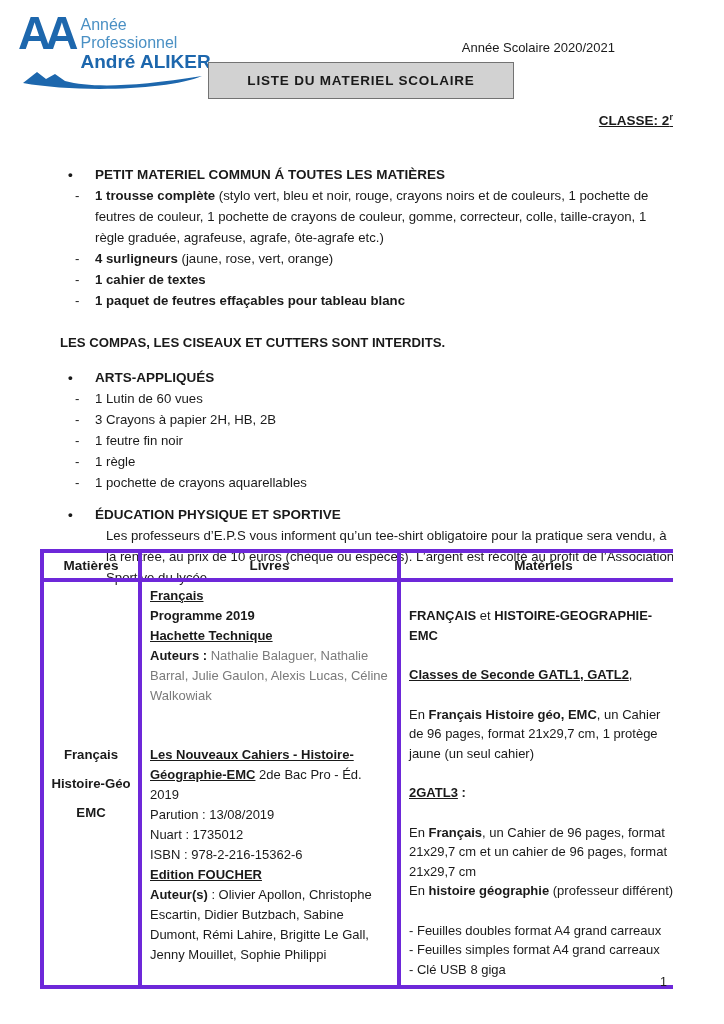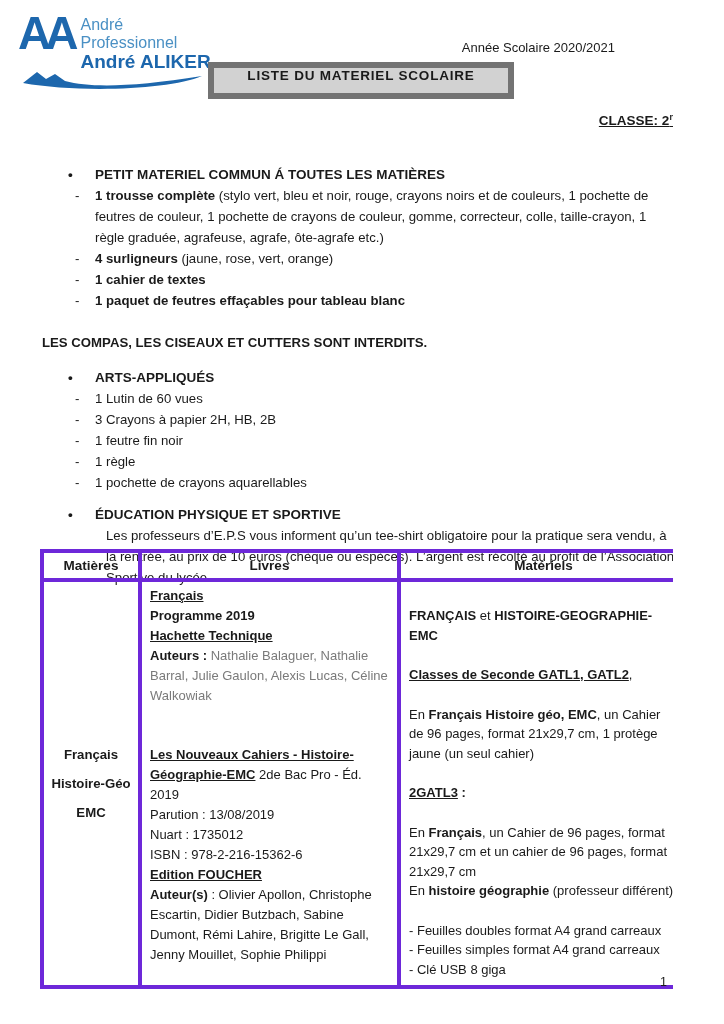--- a/index.html
+++ b/index.html
@@ -12,37 +12,37 @@
   .logo-top { display:flex; align-items:flex-start; }
   .monogram { font-size:46px; font-weight:bold; color:#1d67ad; letter-spacing:-6px; line-height:0.95; }
   .logo-text { margin-left:8px; margin-top:4px; }
   .logo-line1 { font-size:16px; color:#4a90c4; line-height:1.1; }
   .logo-line2 { font-size:19px; font-weight:bold; color:#1d67ad; line-height:1.15; }
   .wave { display:block; margin-top:-6px; margin-left:2px; }
 
   .year { position:absolute; right:58px; top:40px; font-size:13px; }
 
   .title-box { position:absolute; left:208px; top:62px; width:306px; height:37px;
-               background:#d2d2d2; border:6px solid #737373; display:flex;
-               align-items:flex-start; justify-content:center; }
+               background:#d2d2d2; border:1px solid #737373; display:flex;
+               align-items:center; justify-content:center; }
   .title-box span { font-size:13.5px; font-weight:bold; letter-spacing:0.8px; }
 
   .classe { position:absolute; left:0; top:111px; width:724px; text-align:right;
             font-size:13.5px; font-weight:bold; }
   .classe .u-wrap { text-decoration:underline; }
   .classe sup { font-size:8.5px; vertical-align:super; }
 
   
   .sections { position:absolute; left:0; top:156px; width:724px; font-size:13.2px; line-height:21px; }
   .sec-heading { display:flex; padding-left:68px; font-weight:bold; font-size:13.5px; }
   .sec-heading .bullet { width:27px; }
   .item { display:flex; padding-left:75px; }
   .item .dash { width:20px; }
   .item .item-text { width:572px; }
-  .note { padding-left:42px; font-weight:bold; margin-top:21px; }
+  .note { padding-left:60px; font-weight:bold; margin-top:21px; }
   .mt-sec { margin-top:14px; }
   .mt-sec-sm { margin-top:11px; }
   .eps-par { padding-left:106px; width:675px; }
 
   .b { font-weight:bold; }
   .u { text-decoration:underline; }
   .muted { color:#7a7a7a; }
 
   
   .mat-table { position:absolute; left:40px; top:549px; width:646px;
@@ -62,21 +62,21 @@
 </style>
 </head>
 <body>
 
 <div class="page">
 
   <div class="logo">
     <div class="logo-top">
       <div class="monogram">AA</div>
       <div class="logo-text">
-        <div class="logo-line1">André Professionnel</div>
+        <div class="logo-line1">Année Professionnel</div>
         <div class="logo-line2">André ALIKER</div>
       </div>
     </div>
     <svg class="wave" width="186" height="26" viewBox="0 0 186 26">
       <path d="M3 16 L17 5 L26 12 L35 7 L45 14 C72 21 112 20 182 9 C150 23 58 26 3 16 Z" fill="#1d67ad"></path>
     </svg>
   </div>
 
   <div class="year">Année Scolaire 2020/2021</div>
 

